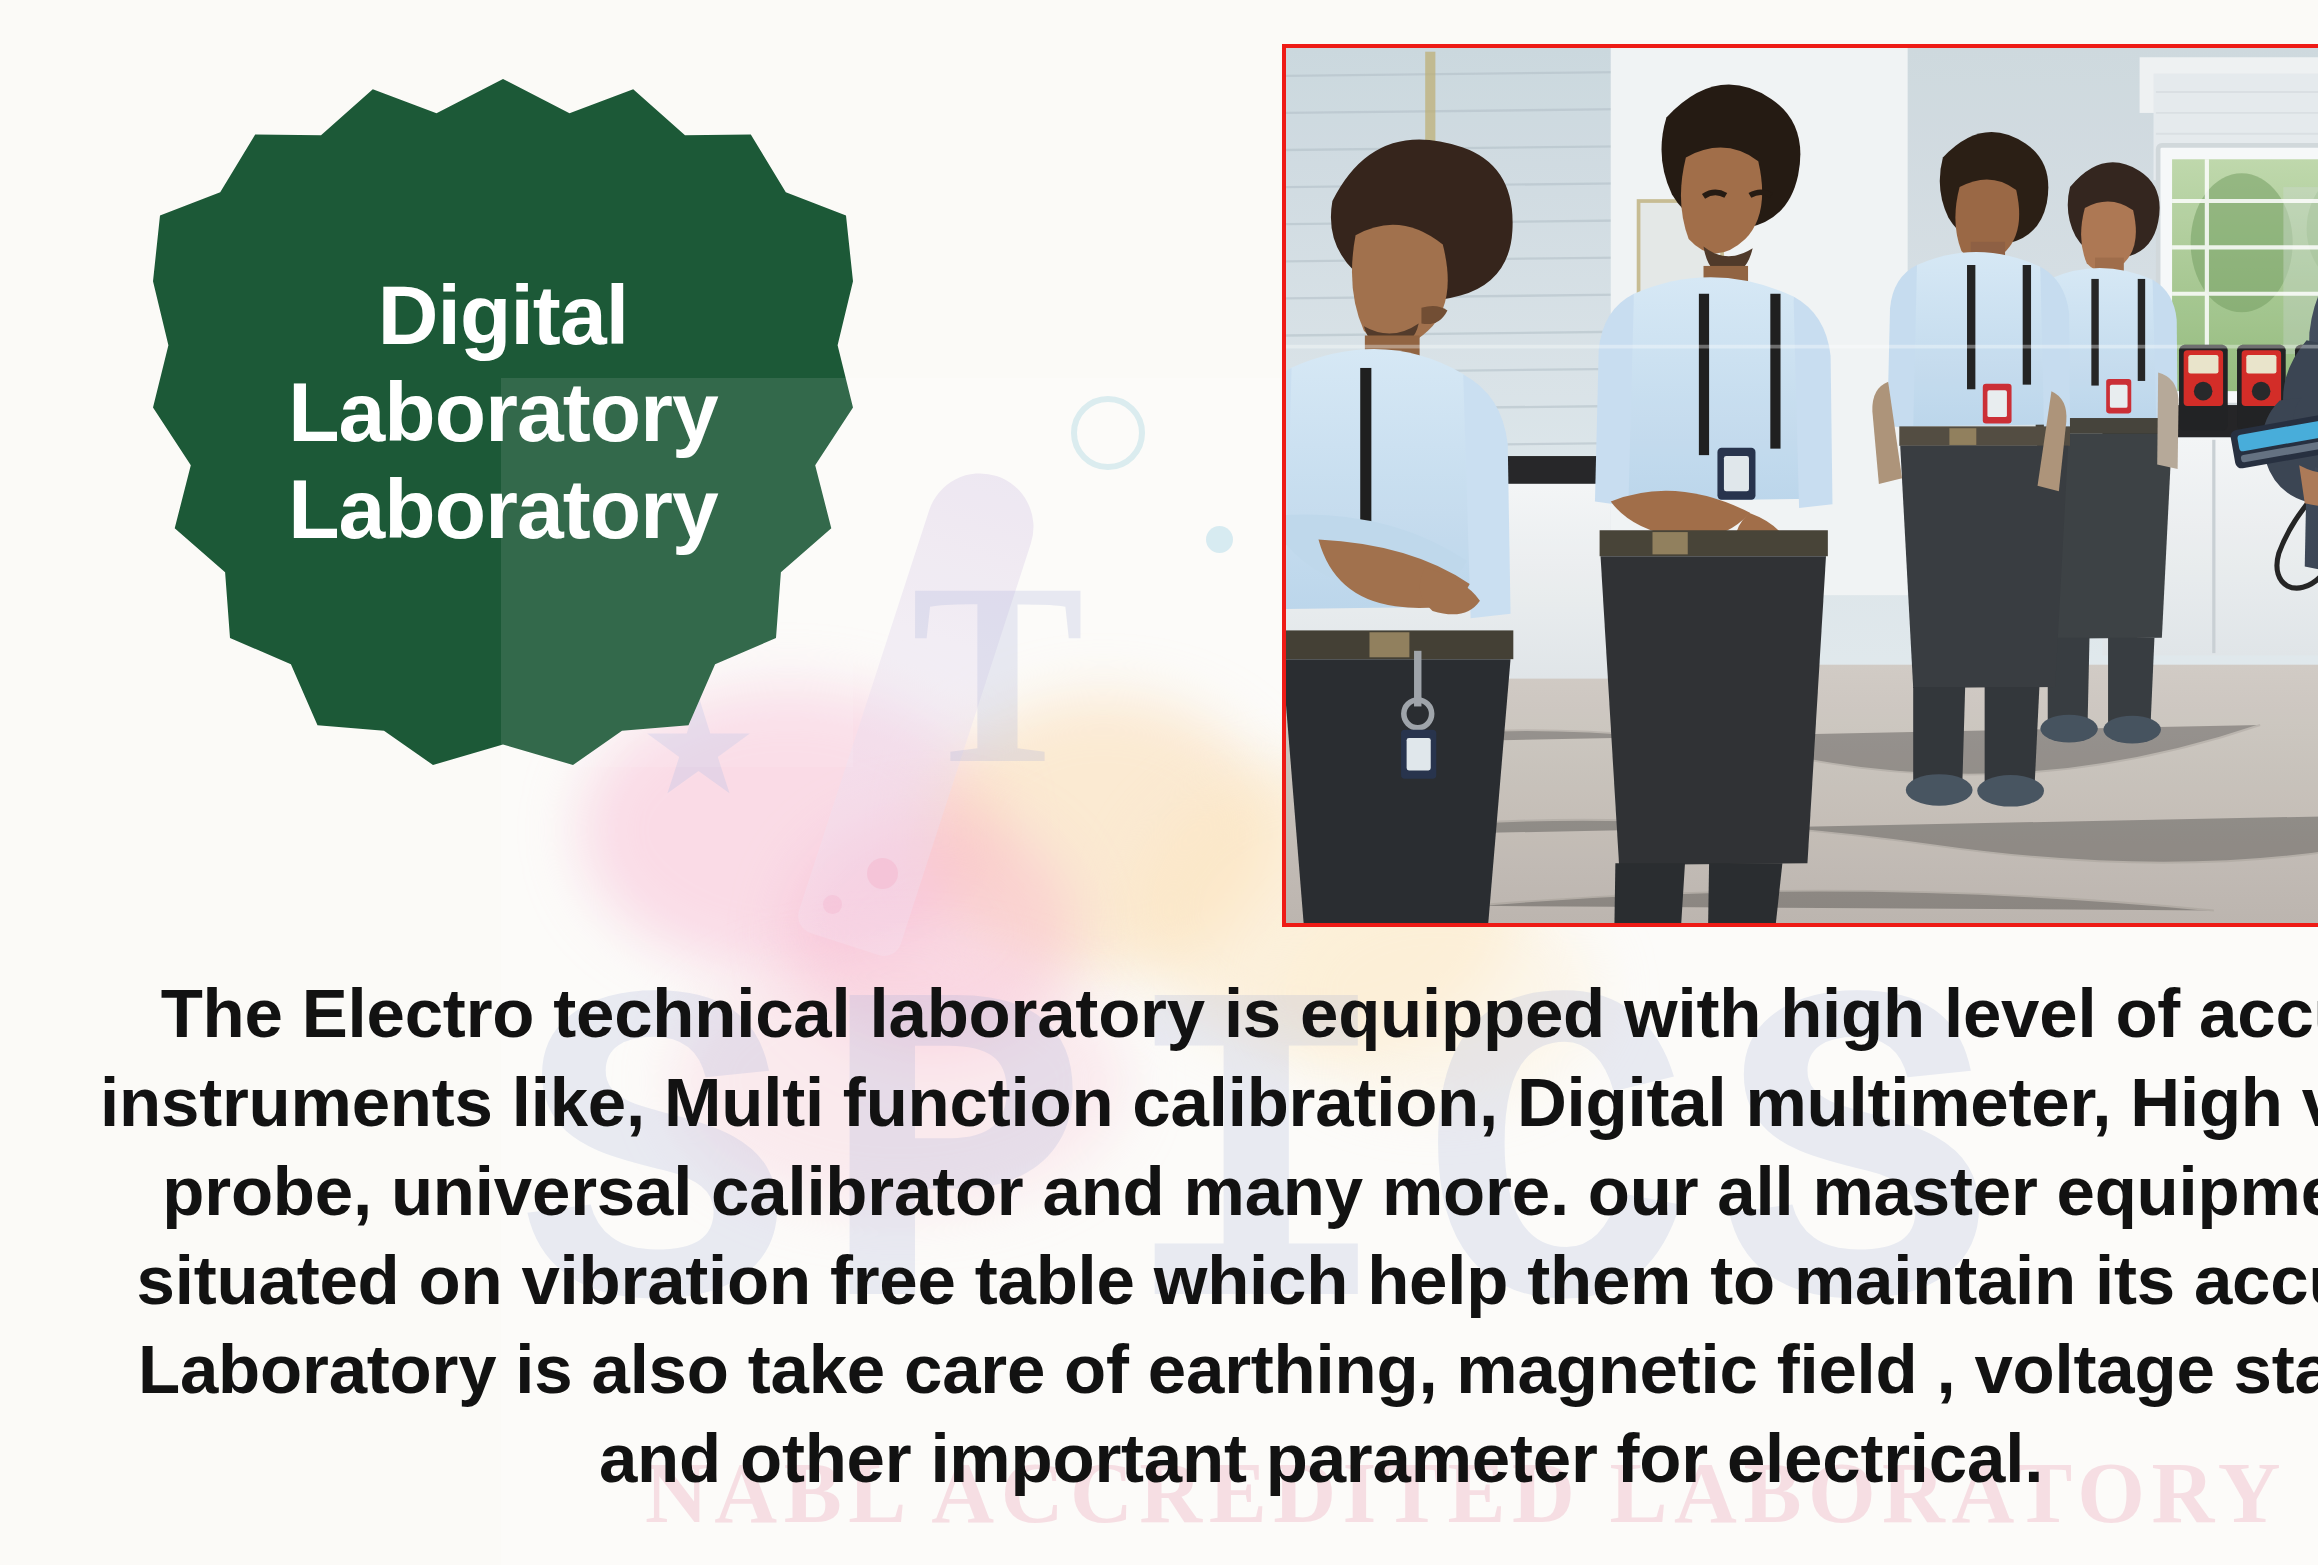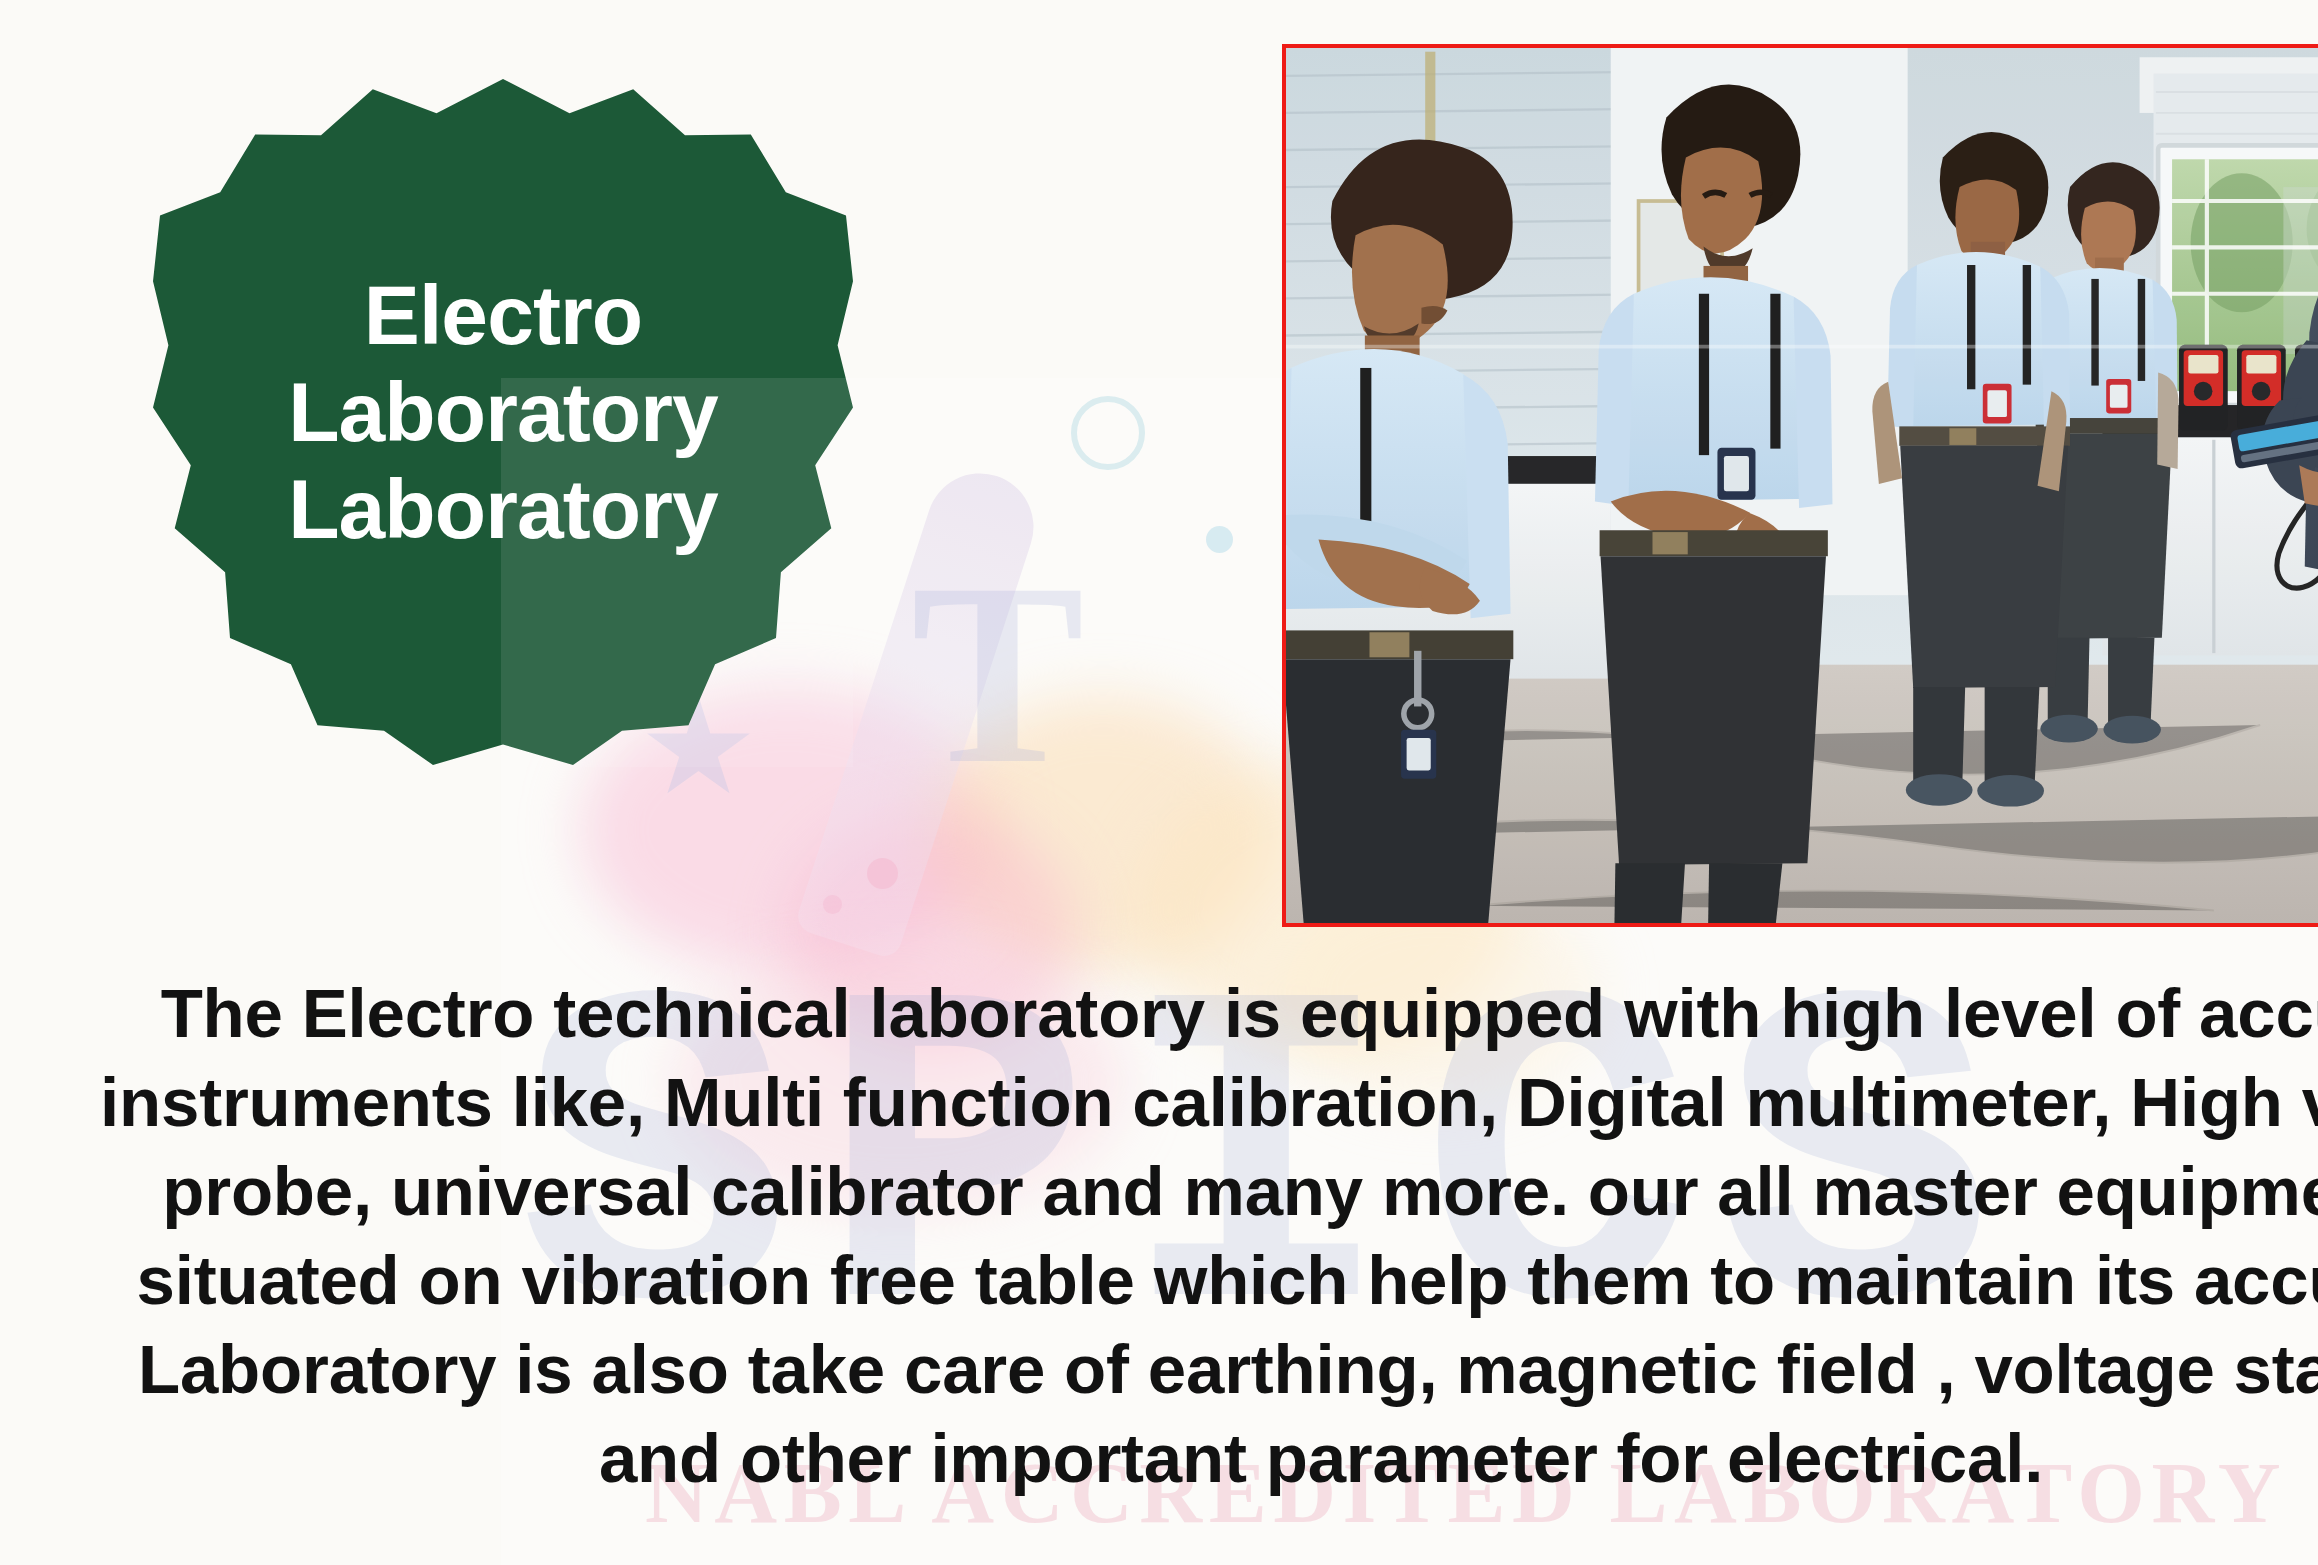--- a/index.html
+++ b/index.html
@@ -144,21 +144,21 @@
 
   <div class="wm-letter-t">T</div>
   <div class="wm-letters">SPICS</div>
   <div class="wm-sub">NABL ACCREDITED LABORATORY</div>
 
   <div class="wm-panel"></div>
 </div>
 
 <div id="badge">
   <div id="badge-title">
-    <span class="ln">Electro</span>
+    <span class="ln">Digital</span>
     <span class="ln">Laboratory</span>
     <span class="ln">Laboratory</span>
   </div>
 </div>
 <div id="badge-overlay"></div>
 
 <div id="photo-frame">
   <svg id="photo" viewBox="0 0 2854 1887" preserveAspectRatio="none">
     <defs>
       <linearGradient id="wallg" x1="0" y1="0" x2="0" y2="1">

